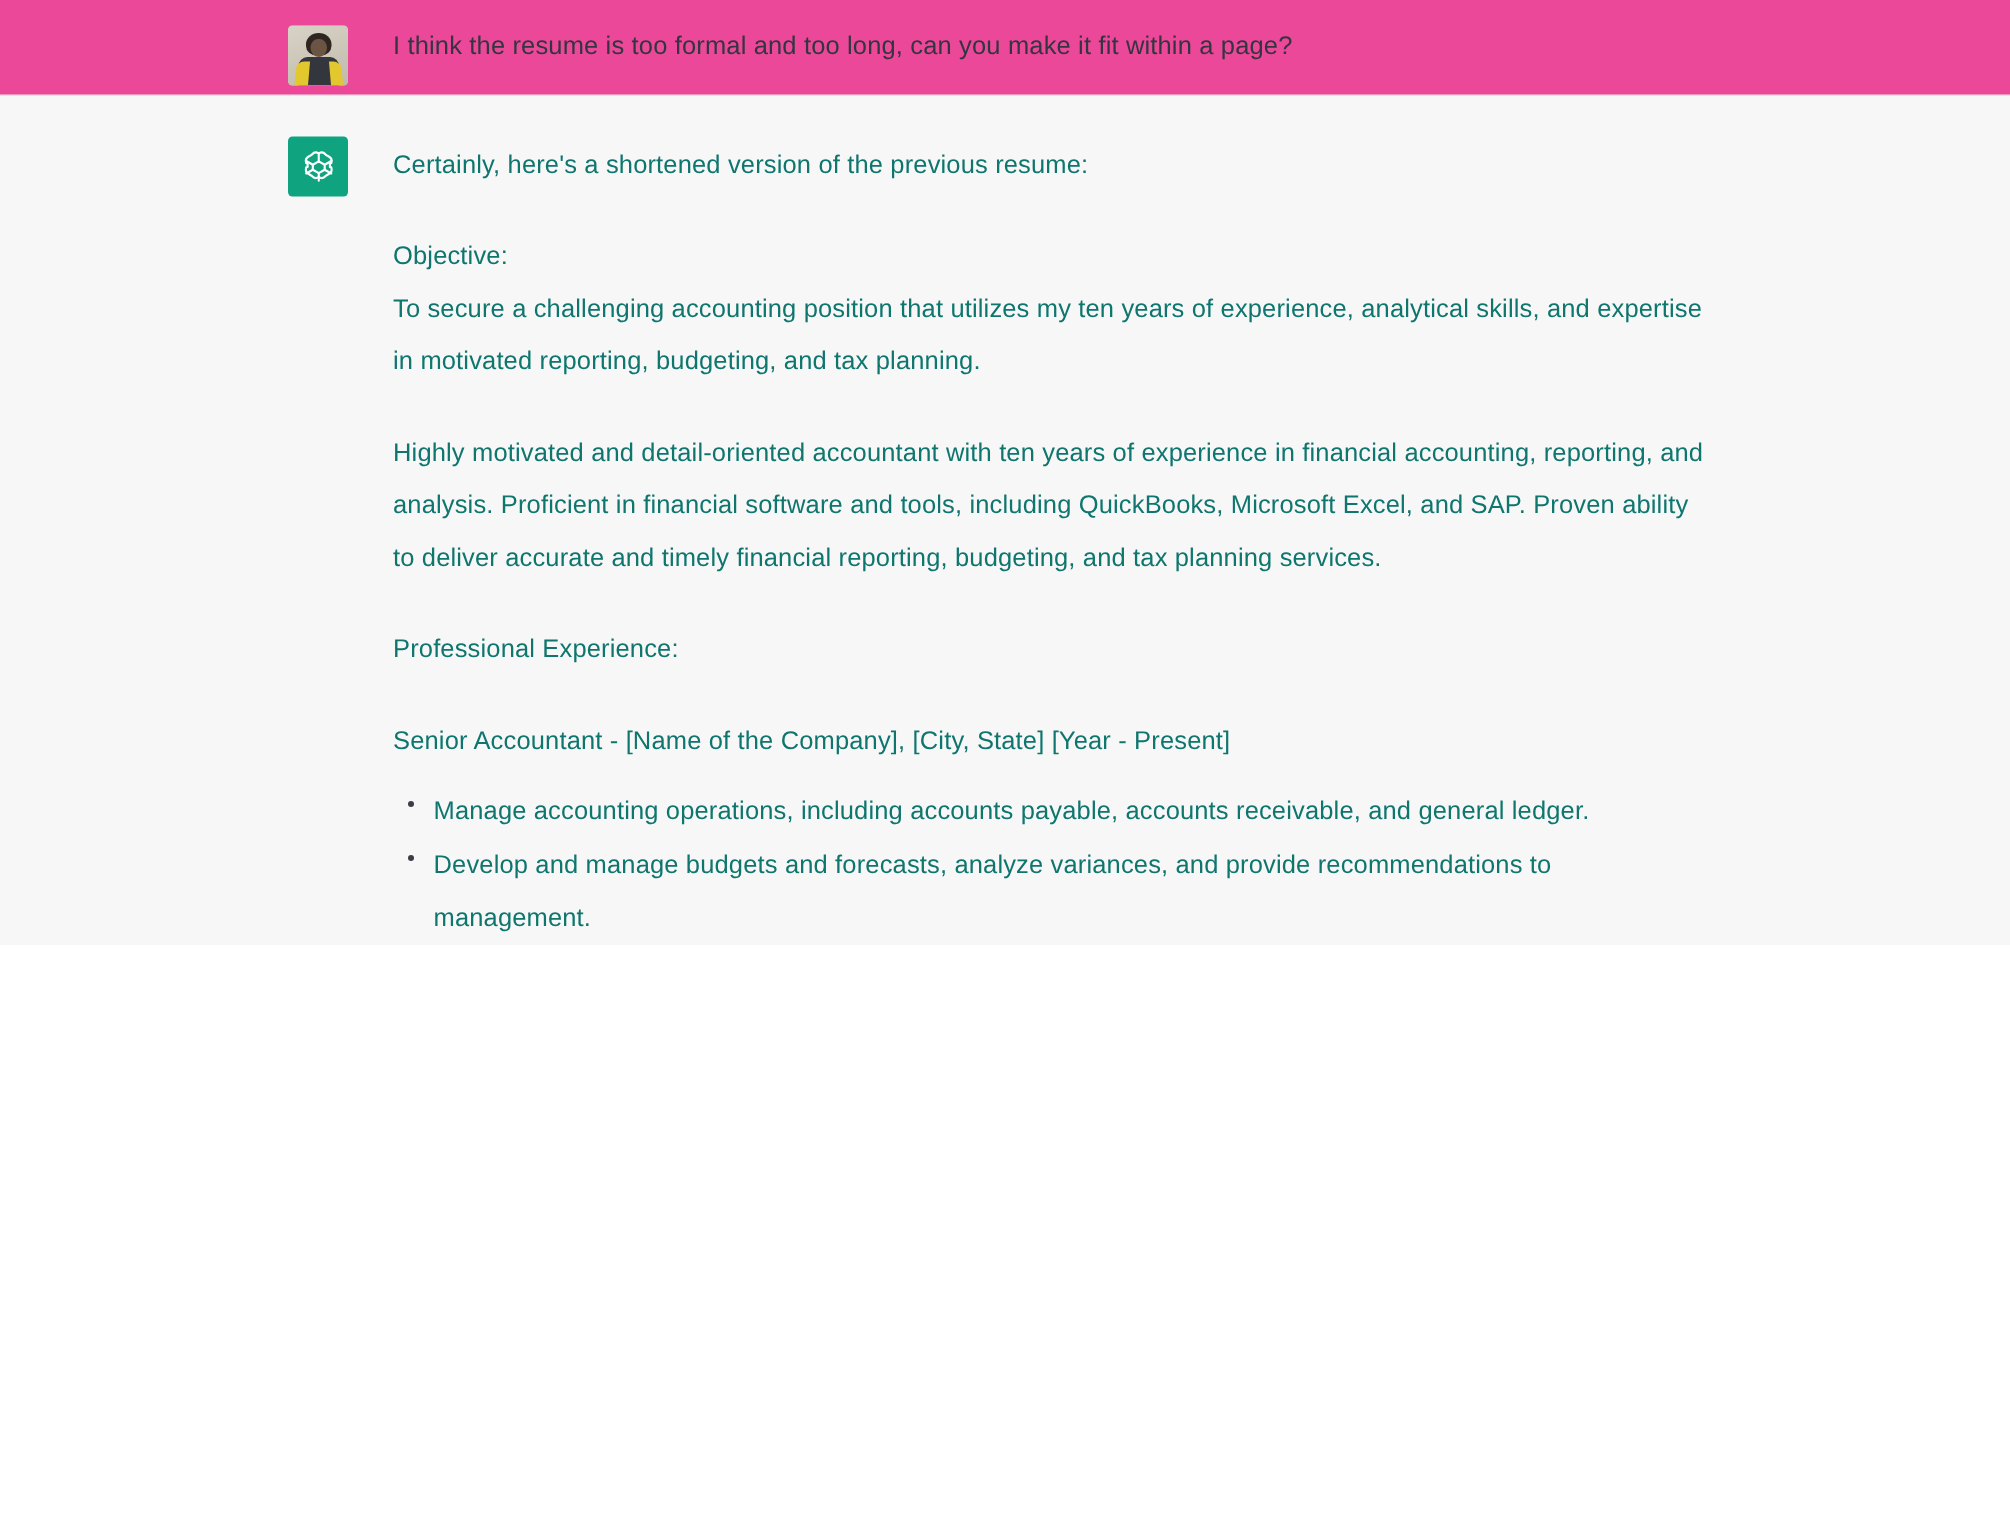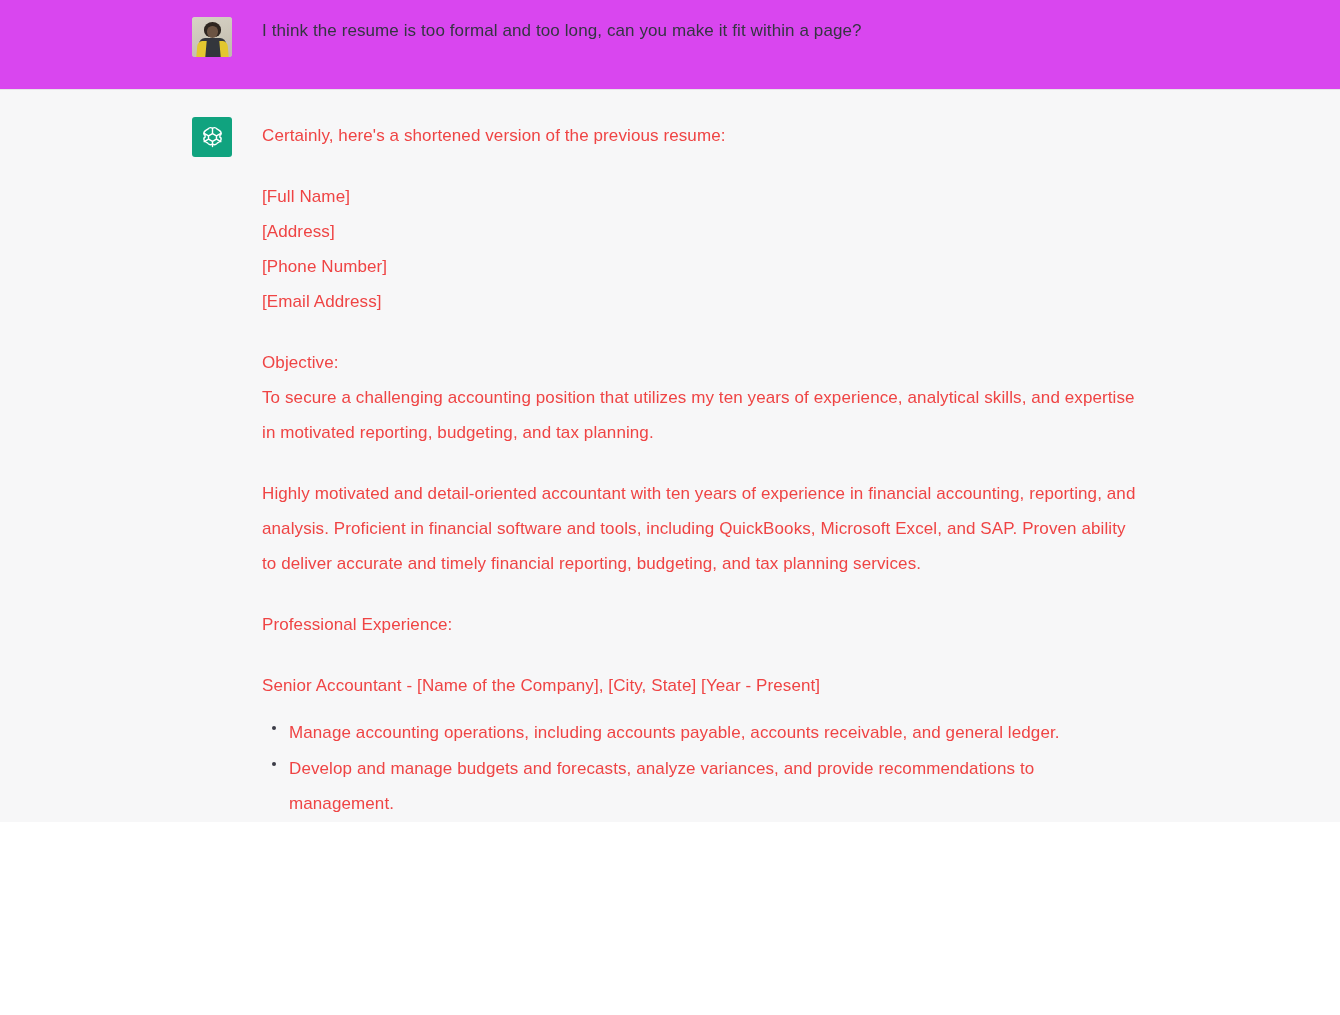--- a/index.html
+++ b/index.html
@@ -10,21 +10,21 @@
     width: 1340px;
     height: 1015px;
     background: #ffffff;
     font-family: "Liberation Sans", sans-serif;
     color: #343541;
     overflow: hidden;
   }
   .chat { width: 1340px; }
 
   .turn { width: 100%; box-sizing: border-box; display: block; }
-  .turn-user { background: #d946ef; padding: 17px 0 32px 0; border-bottom: 1px solid #e5e5e6; }
+  .turn-user { background: #ec4899; padding: 17px 0 6px 0; border-bottom: 1px solid #e5e5e6; }
   .turn-assistant { background: #f7f7f8; padding: 27px 0 0 0; }
 
   .turn-inner { display: flex; align-items: flex-start; padding-left: 192px; }
 
   .avatar-wrap { width: 40px; min-width: 40px; height: 40px; margin-right: 30px; }
 
   .avatar-photo {
     width: 40px; height: 40px; border-radius: 3px; overflow: hidden;
     background: #cfcabb; position: relative;
   }
@@ -57,21 +57,21 @@
     width: 40px; height: 40px; border-radius: 3px;
     background: #10a37f; display: flex; align-items: center; justify-content: center;
   }
   .avatar-gpt svg { display: block; }
 
   .msg-body { width: 880px; padding-top: 1px; }
 
   .msg-text {
     font-size: 17px;
     line-height: 35px;
-    color: #ef4444;
+    color: #0f766e;
     letter-spacing: 0.1px;
   }
 
   .p { margin: 0; }
   .p + .p { margin-top: 0; }
   .para-gap { margin-top: 26px; }
 
   ul.bullets { list-style: none; margin: 12px 0 0 0; padding: 0; }
   ul.bullets li {
     position: relative;
@@ -121,26 +121,20 @@
             <path fill="none" stroke="#ffffff" stroke-width="1.35" stroke-linecap="round" d="M12 8.2V3.35M15.8 10.4l4.2-2.4M15.8 13.6l4.2 2.4M12 15.8v4.85M8.2 13.6 4 16M8.2 10.4 4 8"></path>
           </svg>
         </div>
       </div>
 
       <div class="msg-body">
         <div class="msg-text">
 
           <div class="p">Certainly, here's a shortened version of the previous resume:</div>
 
-          <div class="para-gap">
-            <div class="p">[Full Name]</div>
-            <div class="p">[Address]</div>
-            <div class="p">[Phone Number]</div>
-            <div class="p">[Email Address]</div>
-          </div>
 
           <div class="para-gap">
             <div class="p">Objective:</div>
             <div class="p">To secure a challenging accounting position that utilizes my ten years of experience, analytical skills, and expertise in motivated reporting, budgeting, and tax planning.</div>
           </div>
 
           <div class="para-gap">
             <div class="p">Highly motivated and detail-oriented accountant with ten years of experience in financial accounting, reporting, and analysis. Proficient in financial software and tools, including QuickBooks, Microsoft Excel, and SAP. Proven ability to deliver accurate and timely financial reporting, budgeting, and tax planning services.</div>
           </div>
 

